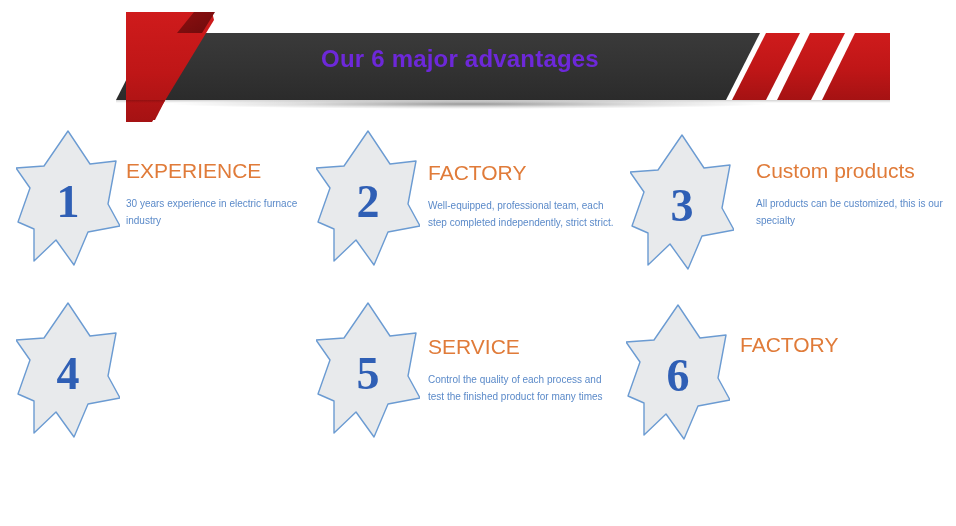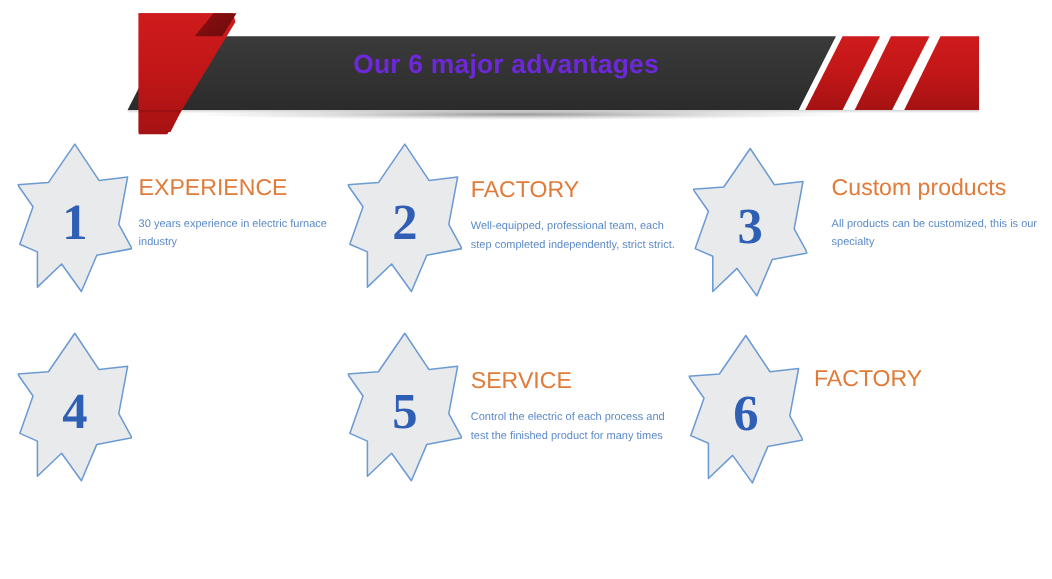--- a/index.html
+++ b/index.html
@@ -236,21 +236,21 @@
 
     <div class="adv-item adv-col-1" id="item-4">
       <div class="star-wrap">
         <svg width="104" height="140" viewBox="0 0 104 140">
           <polygon points="52,3 74,36 100,33 92,76 104,98 72,104 58,137 40,112 18,133 18,101 2,94 14,60 0,40 28,38" fill="#e8eaec" stroke="#6b9bd2" stroke-width="1.4" stroke-linejoin="round"></polygon>
         </svg>
         <div class="star-num">5</div>
       </div>
       <div class="adv-text">
         <div class="adv-title">SERVICE</div>
-        <div class="adv-desc">Control the electric of each process and test the finished product for many times</div>
+        <div class="adv-desc">Control the quality of each process and test the finished product for many times</div>
       </div>
     </div>
 
     <div class="adv-item adv-col-2" id="item-5">
       <div class="star-wrap">
         <svg width="104" height="140" viewBox="0 0 104 140">
           <polygon points="52,3 74,36 100,33 92,76 104,98 72,104 58,137 40,112 18,133 18,101 2,94 14,60 0,40 28,38" fill="#e8eaec" stroke="#6b9bd2" stroke-width="1.4" stroke-linejoin="round"></polygon>
         </svg>
         <div class="star-num">6</div>
       </div>

